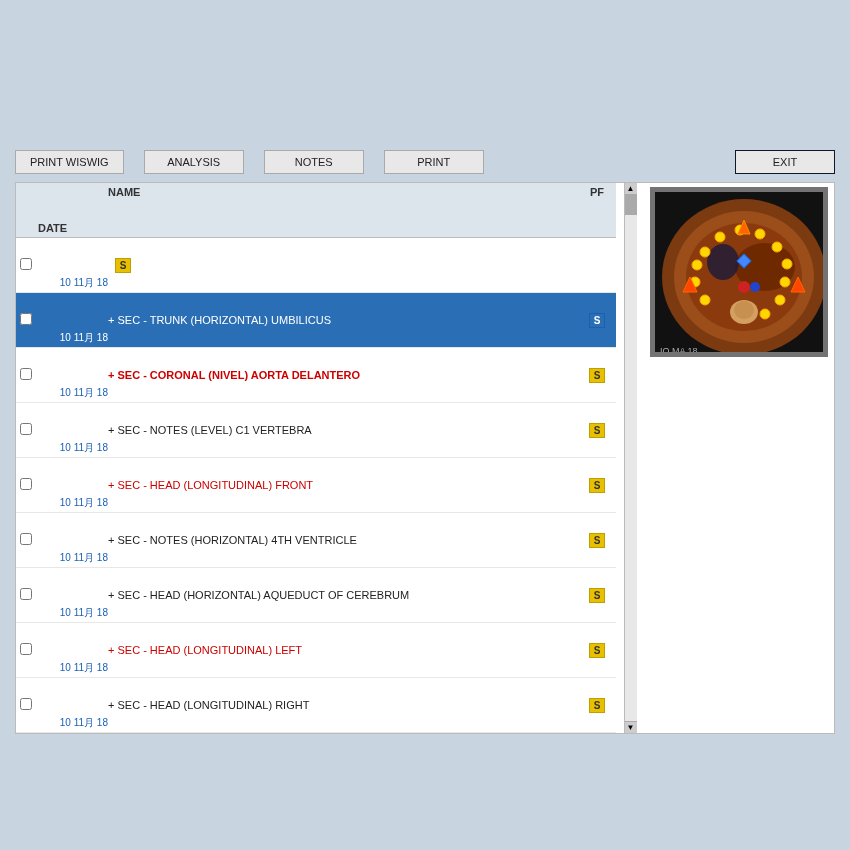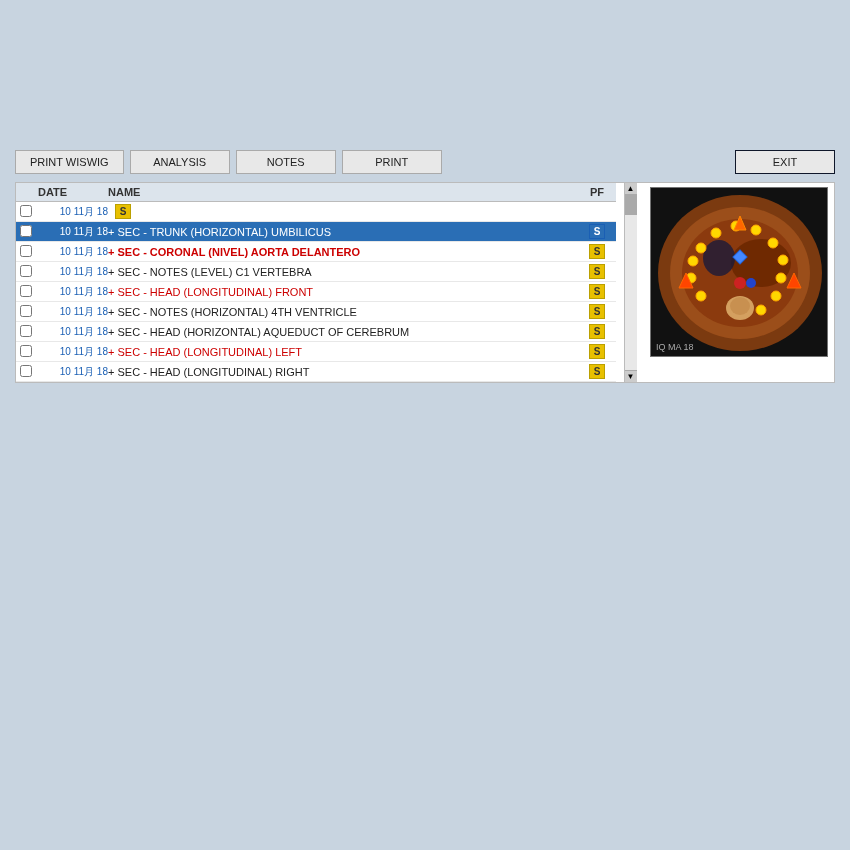--- a/index.html
+++ b/index.html
@@ -20,21 +20,21 @@
       flex-direction: column;
       padding: 150px 15px 15px 15px;
     }
 
     
     .toolbar {
       display: flex;
       flex-direction: row;
       align-items: center;
       margin-bottom: 8px;
-      gap: 6px;
+      gap: 20px;
     }
 
     .toolbar-btn {
       background: #e8e8e8;
       border: 1px solid #aaa;
       padding: 5px 14px;
       font-size: 11px;
       cursor: pointer;
       color: #222;
       min-width: 100px;
@@ -76,21 +76,21 @@
       flex-direction: row;
       background: #dce4ec;
       border-bottom: 1px solid #bbb;
       padding: 3px 4px;
       font-weight: bold;
       font-size: 11px;
       color: #333;
     }
 
     .col-check { width: 18px; }
-    .col-date { width: 70px; }
+    .col-date { width: 70px; margin-top: 36px; }
     .col-name { flex: 1; }
     .col-pf { width: 30px; text-align: center; }
 
     .table-row {
       display: flex;
       flex-direction: row;
       align-items: center;
       padding: 2px 4px;
       border-bottom: 1px solid #e8e8e8;
       font-size: 11px;
@@ -170,21 +170,21 @@
       justify-content: center;
       padding: 4px;
     }
 
     .medical-image {
       width: 178px;
       height: 170px;
       background: #0369a1;
       position: relative;
       overflow: hidden;
-      border: 1px solid #737373;
+      border: 5px solid #737373;
     }
 
     
     .scroll-indicator {
       width: 12px;
       background: #dce4ec;
       border-left: 1px solid #bbb;
       display: flex;
       flex-direction: column;
       align-items: center;

